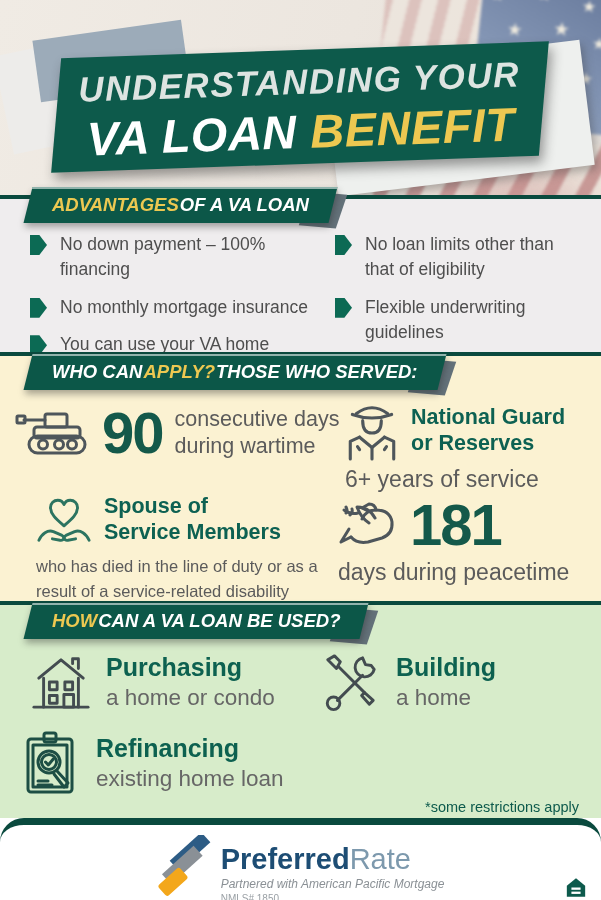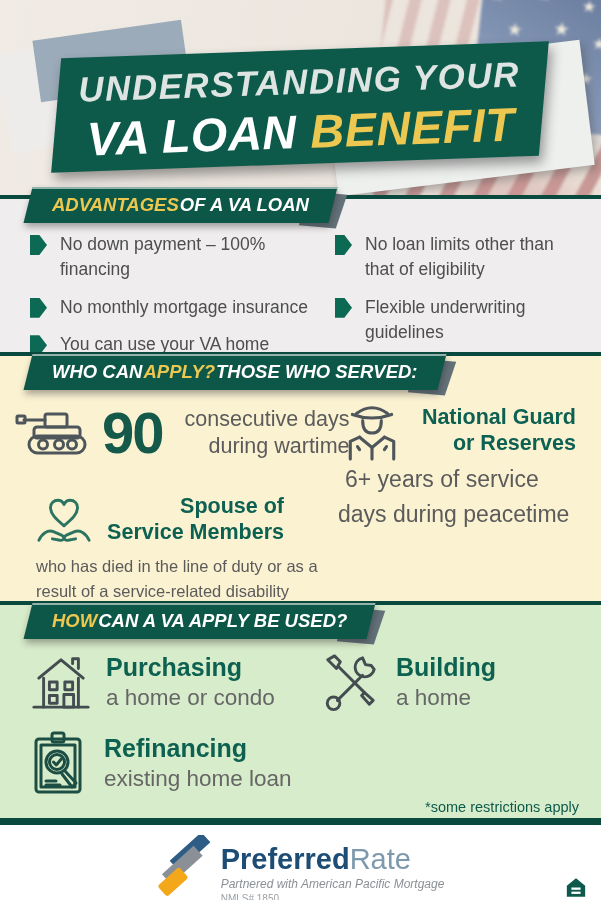--- a/index.html
+++ b/index.html
@@ -50,21 +50,21 @@
     color:#dde4e1; }
   .hero-line2 { display:block; font-size:47px; font-weight:700; letter-spacing:.5px;
     margin-top:2px; color:#ffffff; }
   .hero-line2 .accent { color:#edc851; }
 
   
   .section { position:absolute; left:0; width:601px; }
   .sec-advantages { top:195px; height:157px; background:#efedee; border-top:4px solid #0a4a3e; }
   .sec-who { top:352px; height:249px; background:#fbf2d2; border-top:4px solid #0a4a3e; }
   .sec-how { top:601px; height:217px; background:#d7ecca; border-top:4px solid #0a4a3e; }
-  .sec-footer { top:818px; height:82px; background:#ffffff; border-top:7px solid #0a4a3e; }
+  .sec-footer { top:818px; height:82px; background:#ffffff; border-top:7px solid #0a4a3e;border-radius:24px; }
 
   
   .sec-banner { position:absolute; left:28px; height:36px; }
   .sec-banner .flap { position:absolute; right:-9px; top:6px; width:38px; height:34px;
     background:#64727a; transform: skewX(-14deg) rotate(5deg); z-index:0; }
   .sec-banner::before { content:""; position:absolute; inset:0; background:#0c5748;
     transform: skewX(-14deg); z-index:1;
     box-shadow: 2px 4px 7px rgba(40,40,40,.4);
     border-top: 2px solid rgba(255,255,255,.55); }
   .sec-banner-text { position:relative; z-index:2; display:flex; gap:1px;
@@ -81,21 +81,21 @@
   .bullet { width:17px; height:20px; flex-shrink:0; margin:3px 13px 0 0;
     background:#0c6a54;
     clip-path: polygon(0 0, 55% 0, 100% 50%, 55% 100%, 0 100%); }
   .adv-text { font-size:17.5px; line-height:1.45; color:#4e4e4e; }
   .w240 { max-width:235px; }
   .w215 { max-width:218px; }
 
   
   .sec-who .sec-banner { top:-2px; }
   .who-item { position:absolute; }
-  .who-row { display:flex; align-items:center;text-align:right; }
+  .who-row { display:flex; align-items:center; }
   .who-icon { flex-shrink:0; color:#4e565b; }
   .who-icon.green { color:#2c7460; }
   .big-number { font-size:58px; font-weight:700; letter-spacing:-2px; color:#14594a;
     line-height:1; margin:0 10px 0 8px; }
   .who-label { font-size:21.5px; color:#5b5b5b; line-height:1.25; }
   .who-title { font-size:21.5px; font-weight:700; color:#0d6152; line-height:1.2; }
   .who-sub { font-size:23px; color:#5b5b5b; margin-top:5px; }
   .who-desc { font-size:16.5px; color:#5b5b5b; line-height:1.5; margin-top:6px; }
   #who-wartime { left:14px; top:48px; }
   #who-wartime .who-label { max-width:175px; margin-left:2px; }
@@ -107,21 +107,21 @@
 
   
   .sec-how .sec-banner { top:-2px; }
   .use-item { position:absolute; display:flex; align-items:center; }
   .use-icon { flex-shrink:0; color:#434c50; margin-right:16px; }
   .use-icon.teal { color:#1d4e44; }
   .use-title { font-size:25px; font-weight:700; color:#0d6150; line-height:1.2; }
   .use-sub { font-size:22.5px; color:#666666; line-height:1.25; margin-top:2px; }
   #use-purchase { left:32px; top:46px; }
   #use-build { left:320px; top:46px; }
-  #use-refi { left:32px; top:126px; }
+  #use-refi { left:24px; top:126px; }
   #use-improve { left:320px; top:126px; }
   .use-note { position:absolute; right:22px; top:194px; font-size:14.5px;
     color:#0d5a4c; }
 
   
   .brand { position:absolute; left:50%; transform:translateX(-50%); top:10px;
     display:flex; align-items:flex-start; }
   .brand-mark { margin-right:6px; }
   .brand-textcol { padding-top:10px; }
   .brand-name { font-size:29px; line-height:1; }
@@ -260,30 +260,43 @@
             <path d="M3 48 C6 41 12 37 18 39 L27 43 C30 44.5 29 48.5 25 48 L17 46.5"></path>
             <path d="M55 48 C52 41 46 37 40 39 L31 43 C28 44.5 29 48.5 33 48 L41 46.5"></path>
           </svg>
         </span>
         <span class="who-title">Spouse of Service Members</span>
       </div>
       <div class="who-desc">who has died in the line of duty or as a result of a service-related disability</div>
     </div>
 
     <div class="who-item" id="who-peace">
+      <div class="who-row">
+        <span class="who-icon">
+          <svg width="64" height="56" viewBox="0 0 64 56" fill="none" stroke="currentColor" stroke-width="3" stroke-linejoin="round" stroke-linecap="round">
+            <path d="M24 22 Q28 13 38 13 Q52 13 54 25 Q55 37 44 41 L30 45 Q19 47 13 40"></path>
+            <path d="M38 13 Q37 7 31 7 L24 11 L30 14"></path>
+            <path d="M37 21 Q31 10 19 10 Q23 21 31 26"></path>
+            <path d="M13 40 L3 45 L11 32"></path>
+            <path d="M6 13 Q13 18 20 16"></path>
+            <path d="M8 10 Q10 14 8 16 M14 12 Q15 16 12 18"></path>
+          </svg>
+        </span>
+        <span class="big-number">181</span>
+      </div>
       <div class="who-sub">days during peacetime</div>
     </div>
   </div>
 
   <div class="section sec-how">
     <div class="sec-banner">
       <span class="flap"></span>
       <span class="sec-banner-text">
         <span class="accent">HOW</span>
-        <span>CAN A VA APPLY BE USED?</span>
+        <span>CAN A VA LOAN BE USED?</span>
       </span>
     </div>
 
     <div class="use-item" id="use-purchase">
       <span class="use-icon">
         <svg width="58" height="62" viewBox="0 0 60 62" fill="none" stroke="currentColor" stroke-width="3" stroke-linejoin="round" stroke-linecap="round">
           <path d="M7 27 L30 8 L53 27"></path>
           <path d="M42 12 V7 H48 V17"></path>
           <path d="M12 27 V57 M48 27 V57"></path>
           <path d="M2 57 H58"></path>

